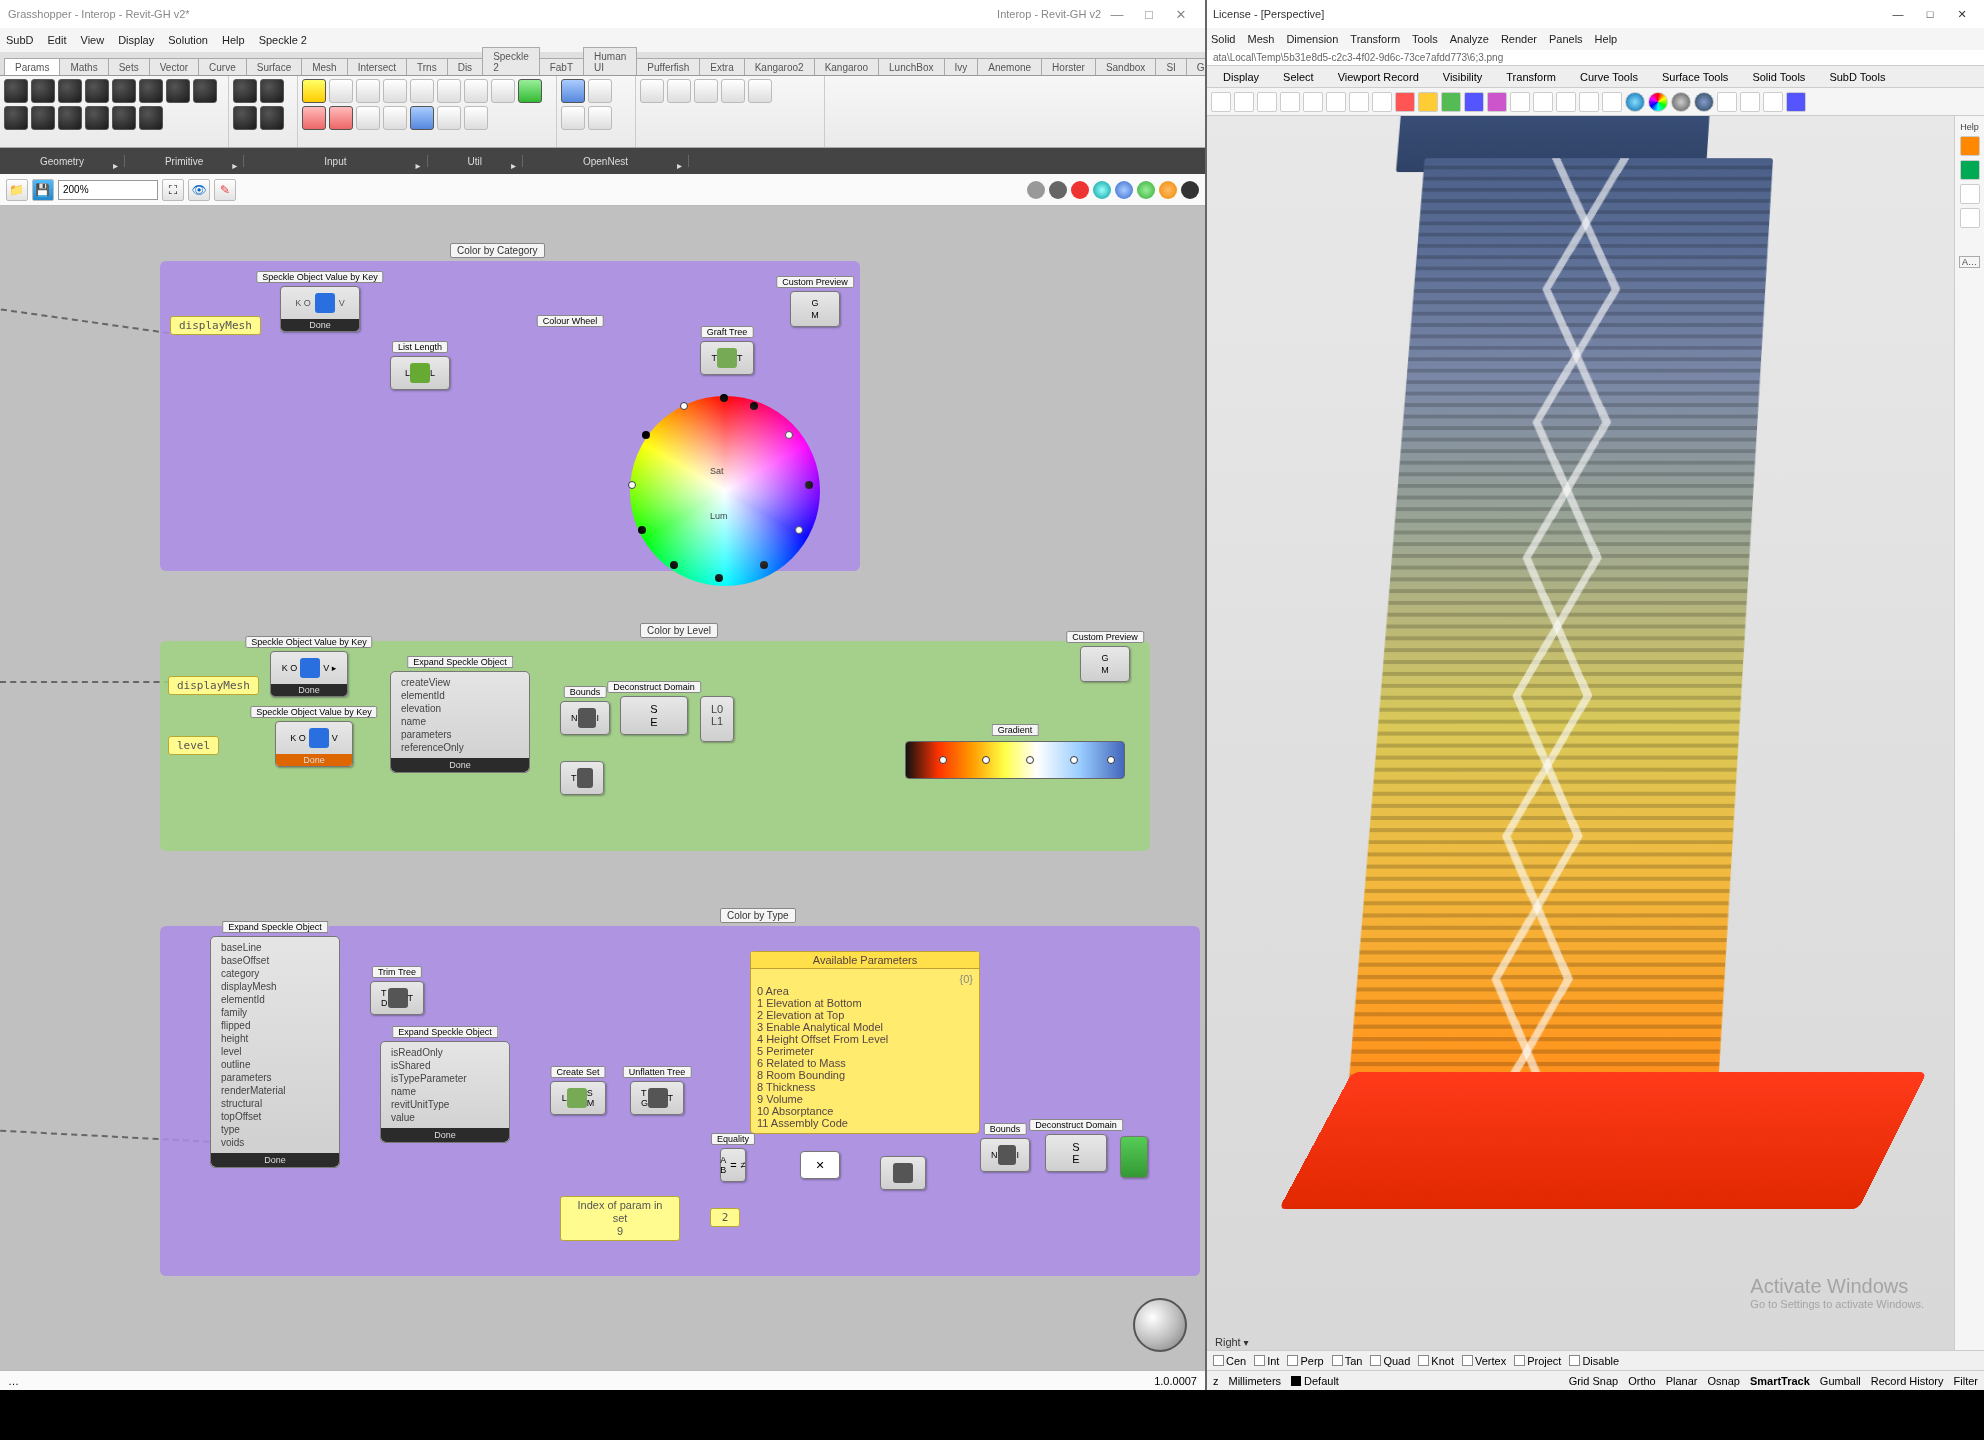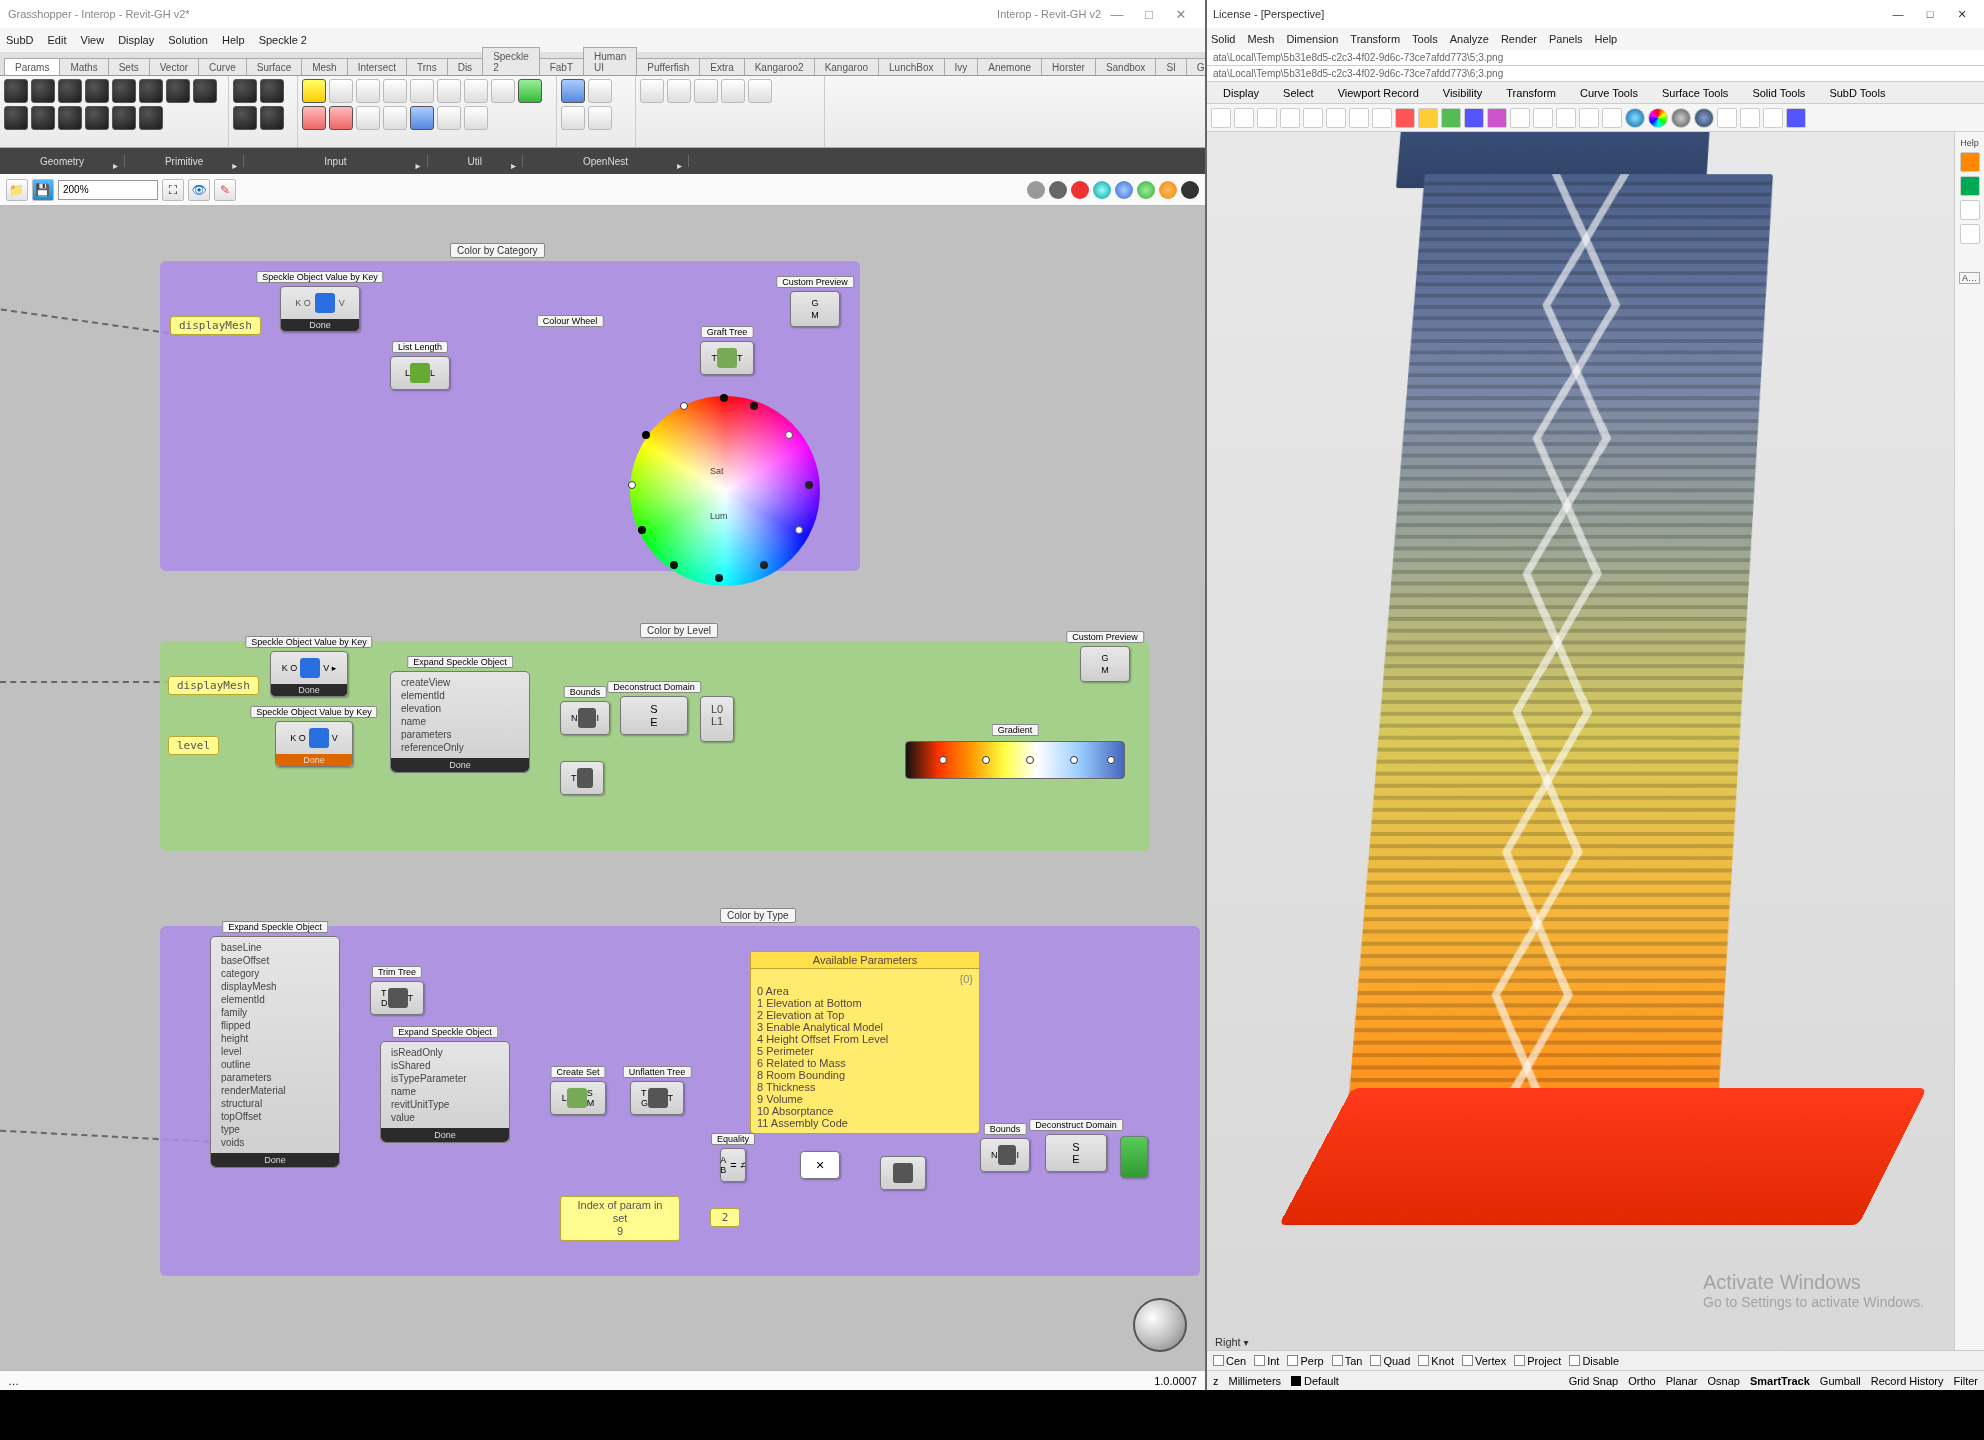--- a/index.html
+++ b/index.html
@@ -79,21 +79,21 @@
 .rh-tool { height:28px; background:#f5f5f5; display:flex; align-items:center; gap:3px; padding:0 4px; border-bottom:1px solid #ccc; }
 .rt { width:20px; height:20px; border:1px solid #ccc; background:#fff; border-radius:2px; }
 .rt.c1{background:#f55;} .rt.c2{background:#5b5;} .rt.c3{background:#55f;} .rt.c4{background:#fc3;} .rt.c5{background:#c5c;}
 .rh-body { flex:1; display:flex; }
 .rh-view { flex:1; background:linear-gradient(#e8e8e8,#d8d8d8); position:relative; overflow:hidden; }
 .rh-side { width:30px; background:#f5f5f5; border-left:1px solid #ccc; padding-top:6px; display:flex; flex-direction:column; align-items:center; gap:4px; }
 .rh-side .lbl { font-size:9px; color:#444; transform:none; }
 .rh-view-lbl { position:absolute; bottom:2px; left:8px; font-size:10px; color:#333; }
 .activate { position:absolute; right:30px; bottom:40px; color:rgba(120,120,120,.55); text-align:left; }
 .activate .big { font-size:20px; }
-.activate .sm { font-size:14px; }
+.activate .sm { font-size:11px; }
 
 
 .tower { position:absolute; left:50%; top:20px; transform:translateX(-55%) perspective(2200px) rotateX(8deg); }
 .plinth { width:560px; height:130px; background:linear-gradient(#ff3a1a,#e02800); transform:skewX(-28deg); position:absolute; bottom:0; left:-60px; border-radius:6px; }
 .shaft { width:360px; height:1060px; position:relative; background:linear-gradient(180deg,#4a5f88 0%,#5d6f96 10%,#7a87a6 22%,#9ea893 38%,#d9c95a 55%,#f2b93e 70%,#ff9920 85%,#ff6a10 100%); border-radius:3px 3px 0 0; overflow:hidden; transform:skewX(-4deg); }
 .shaft::before { content:""; position:absolute; inset:0; background:repeating-linear-gradient(180deg,rgba(0,0,0,0) 0 8px,rgba(0,0,0,.18) 8px 12px); }
 .shaft::after { content:""; position:absolute; inset:0; background:
   linear-gradient(63deg,transparent 47%,rgba(255,255,255,.6) 47% 49%,transparent 49%),
   linear-gradient(117deg,transparent 47%,rgba(255,255,255,.6) 47% 49%,transparent 49%);
   background-size:100% 140px; }
@@ -557,21 +557,20 @@
     <span>Solid</span>
     <span>Mesh</span>
     <span>Dimension</span>
     <span>Transform</span>
     <span>Tools</span>
     <span>Analyze</span>
     <span>Render</span>
     <span>Panels</span>
     <span>Help</span>
   </div>
-  <div class="rh-cmd">ata\Local\Temp\5b31e8d5-c2c3-4f02-9d6c-73ce7afdd773\5;3.png</div>
   <div class="rh-cmd">ata\Local\Temp\5b31e8d5-c2c3-4f02-9d6c-73ce7afdd773\6;3.png</div>
   <div class="rh-tabs">
     <span>Display</span>
     <span>Select</span>
     <span>Viewport Record</span>
     <span>Visibility</span>
     <span>Transform</span>
     <span>Curve Tools</span>
     <span>Surface Tools</span>
     <span>Solid Tools</span>

